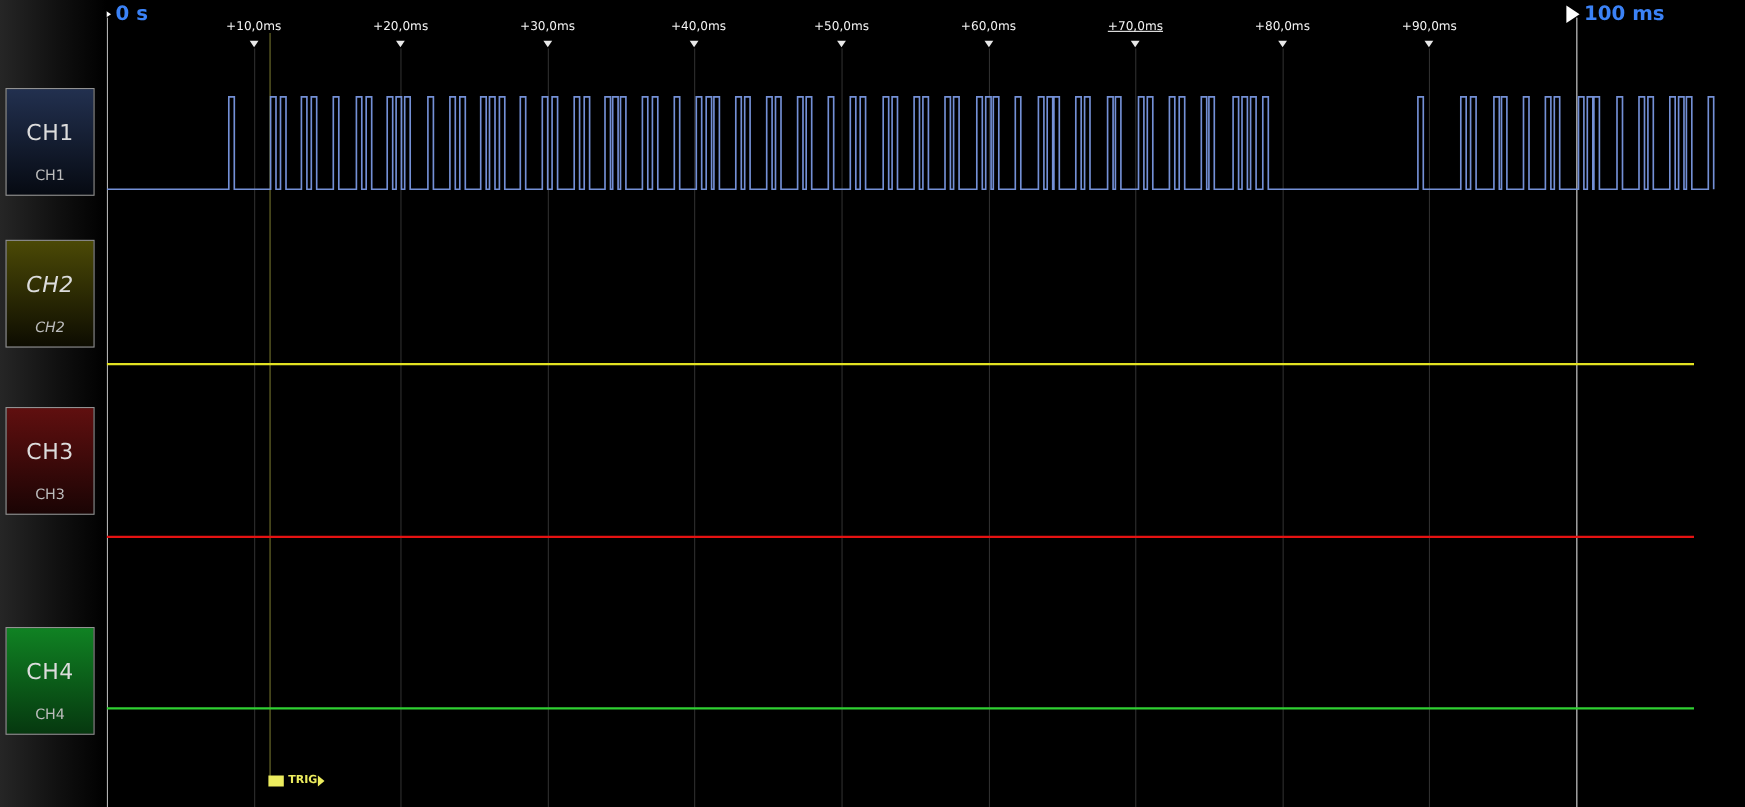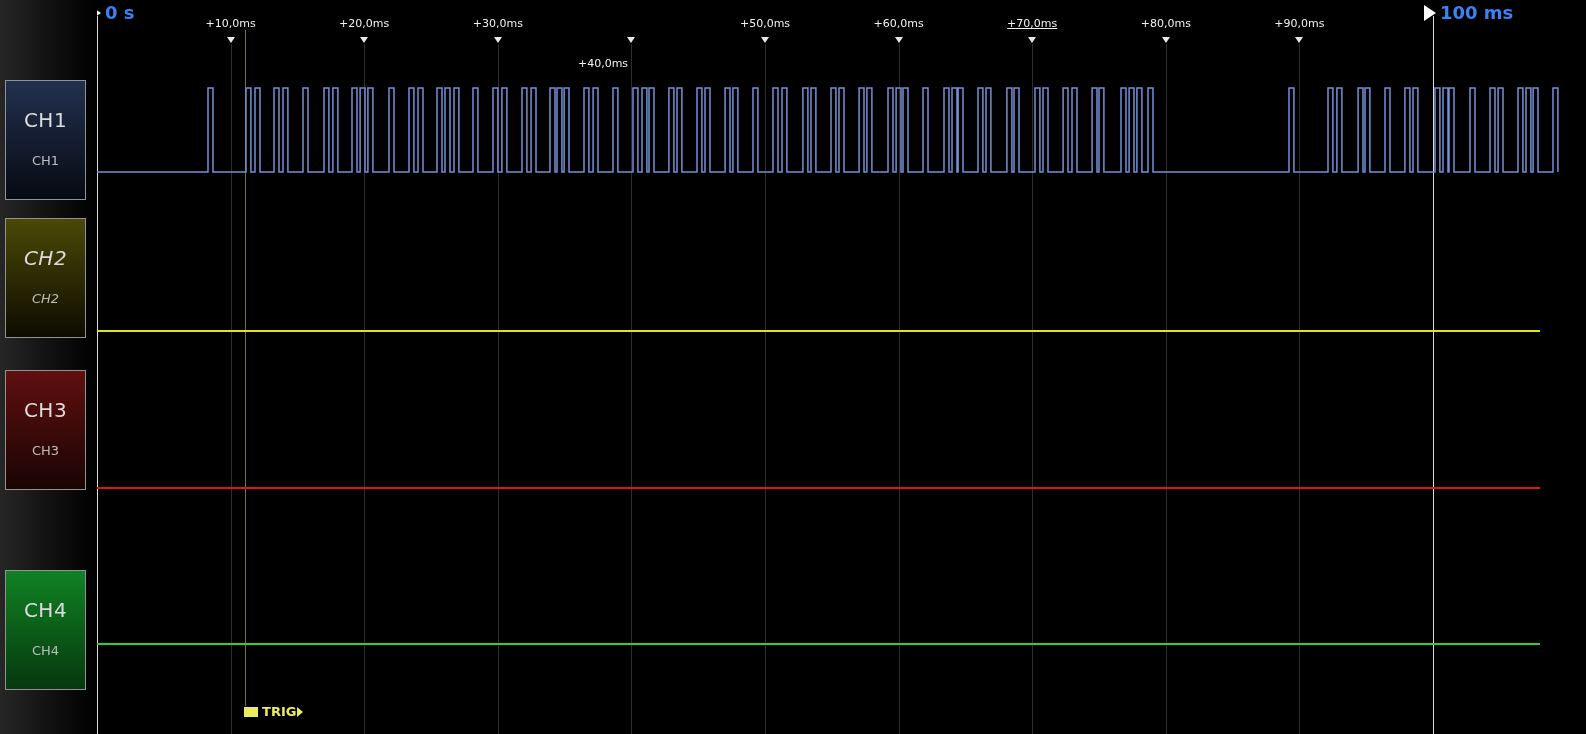--- a/index.html
+++ b/index.html
@@ -6,21 +6,21 @@
   .screen{
     position:relative;width:1586px;height:734px;background:#000;overflow:hidden;
     font-family:"DejaVu Sans",sans-serif;
   }
   
   .sidebar{
     position:absolute;left:0;top:0;width:97px;height:734px;
     background:linear-gradient(90deg,#262626 0%,#101010 55%,#000 100%);
   }
   .ch-btn{
-    position:absolute;left:5px;width:81px;height:120px;
+    position:absolute;left:5px;width:81px;height:98px;
     border:1px solid #929292;box-sizing:border-box;cursor:pointer;
     text-align:center;
   }
   #btn-ch1{top:80px;}
   #btn-ch2{top:218px;font-style:italic;}
   #btn-ch3{top:370px;}
   #btn-ch4{top:546px;margin-top:24px;}
   .ch-big{margin-top:27px;font-size:20px;color:#dcdcdc;letter-spacing:.5px;}
   .ch-small{margin-top:21px;font-size:13px;color:#bdbdbd;}
   
@@ -32,21 +32,21 @@
     border-left:4px solid transparent;border-right:4px solid transparent;border-top:6px solid #e8e8e8;}
   .edge-line{position:absolute;top:16px;bottom:0;width:1px;background:rgba(244,244,244,.9);}
   .trig-line{position:absolute;top:30px;height:676px;width:1px;background:#73732d;}
   .marker{position:absolute;top:2px;display:flex;align-items:center;gap:4px;
     color:#3b82f6;font-weight:bold;font-size:18px;white-space:nowrap;cursor:ew-resize;}
   #marker-start{left:89px;}
   #marker-end{left:1424px;}
   .tri-right{width:0;height:0;border-top:8px solid transparent;border-bottom:8px solid transparent;
     border-left:12px solid #fff;}
   .trig-tag{position:absolute;top:704px;display:flex;align-items:center;
-    font-size:13px;font-weight:bold;color:#ecec5e;cursor:pointer;}
+    font-size:10px;font-weight:bold;color:#ecec5e;cursor:pointer;}
   .trig-box{width:14px;height:10px;background:#ecec5e;margin-right:4px;}
   .trig-arrow{width:0;height:0;border-top:5px solid transparent;border-bottom:5px solid transparent;
     border-left:6px solid #ecec5e;margin-left:1px;}
   svg.waves{position:absolute;left:0;top:0;pointer-events:none;}
 </style>
 </head>
 <body>
 
 <div class="screen">
 
@@ -54,21 +54,21 @@
       <div class="gridline" style="left: 230.6px;"></div>
       <div class="tick-label" style="left: 230.6px;">+10,0ms</div>
       <div class="tick-tri" style="left: 230.6px;"></div>
       <div class="gridline" style="left: 364.2px;"></div>
       <div class="tick-label" style="left: 364.2px;">+20,0ms</div>
       <div class="tick-tri" style="left: 364.2px;"></div>
       <div class="gridline" style="left: 497.8px;"></div>
       <div class="tick-label" style="left: 497.8px;">+30,0ms</div>
       <div class="tick-tri" style="left: 497.8px;"></div>
       <div class="gridline" style="left: 631.4px;"></div>
-      <div class="tick-label" style="left: 603px; margin-top: 40px;">+40,0ms</div>
+      <div class="tick-label" style="left: 635px;">+40,0ms</div>
       <div class="tick-tri" style="left: 631.4px;"></div>
       <div class="gridline" style="left: 765px;"></div>
       <div class="tick-label" style="left: 765px;">+50,0ms</div>
       <div class="tick-tri" style="left: 765px;"></div>
       <div class="gridline" style="left: 898.6px;"></div>
       <div class="tick-label" style="left: 898.6px;">+60,0ms</div>
       <div class="tick-tri" style="left: 898.6px;"></div>
       <div class="gridline" style="left: 1032.2px;"></div>
       <div class="tick-label" style="left: 1032.2px; text-decoration: underline;">+70,0ms</div>
       <div class="tick-tri" style="left: 1032.2px;"></div>

